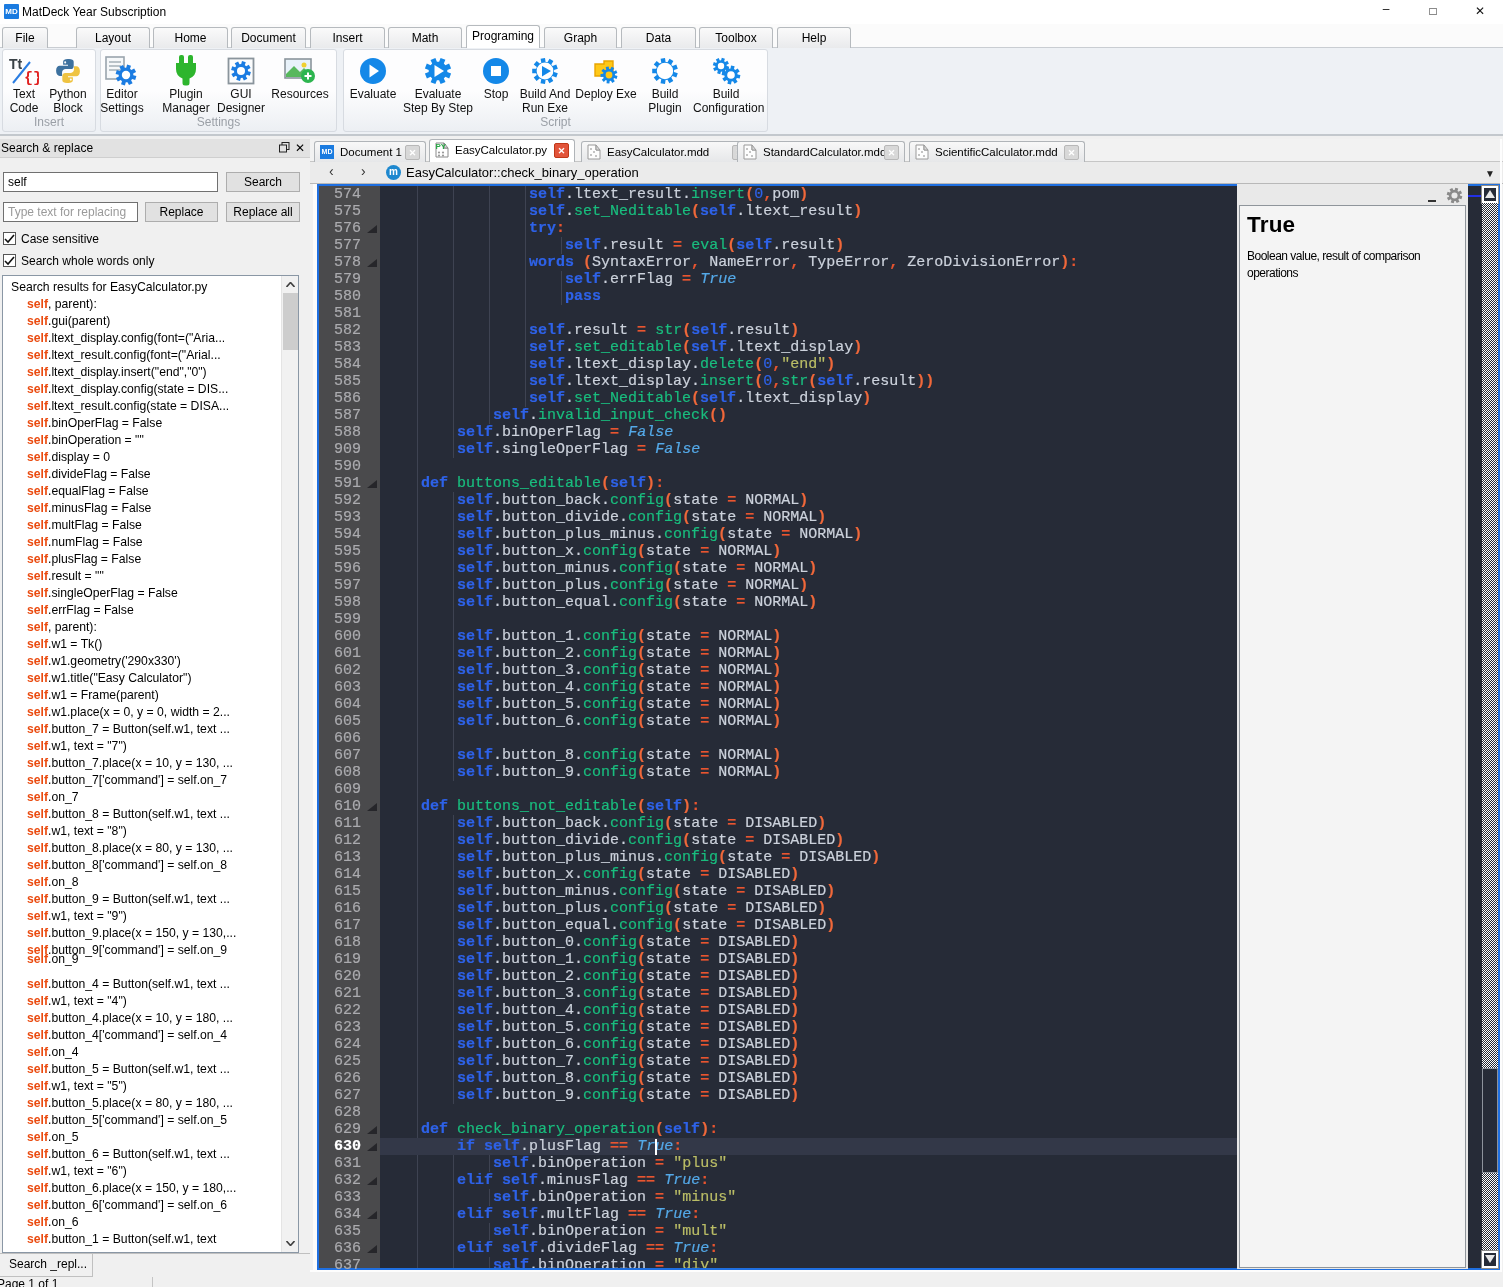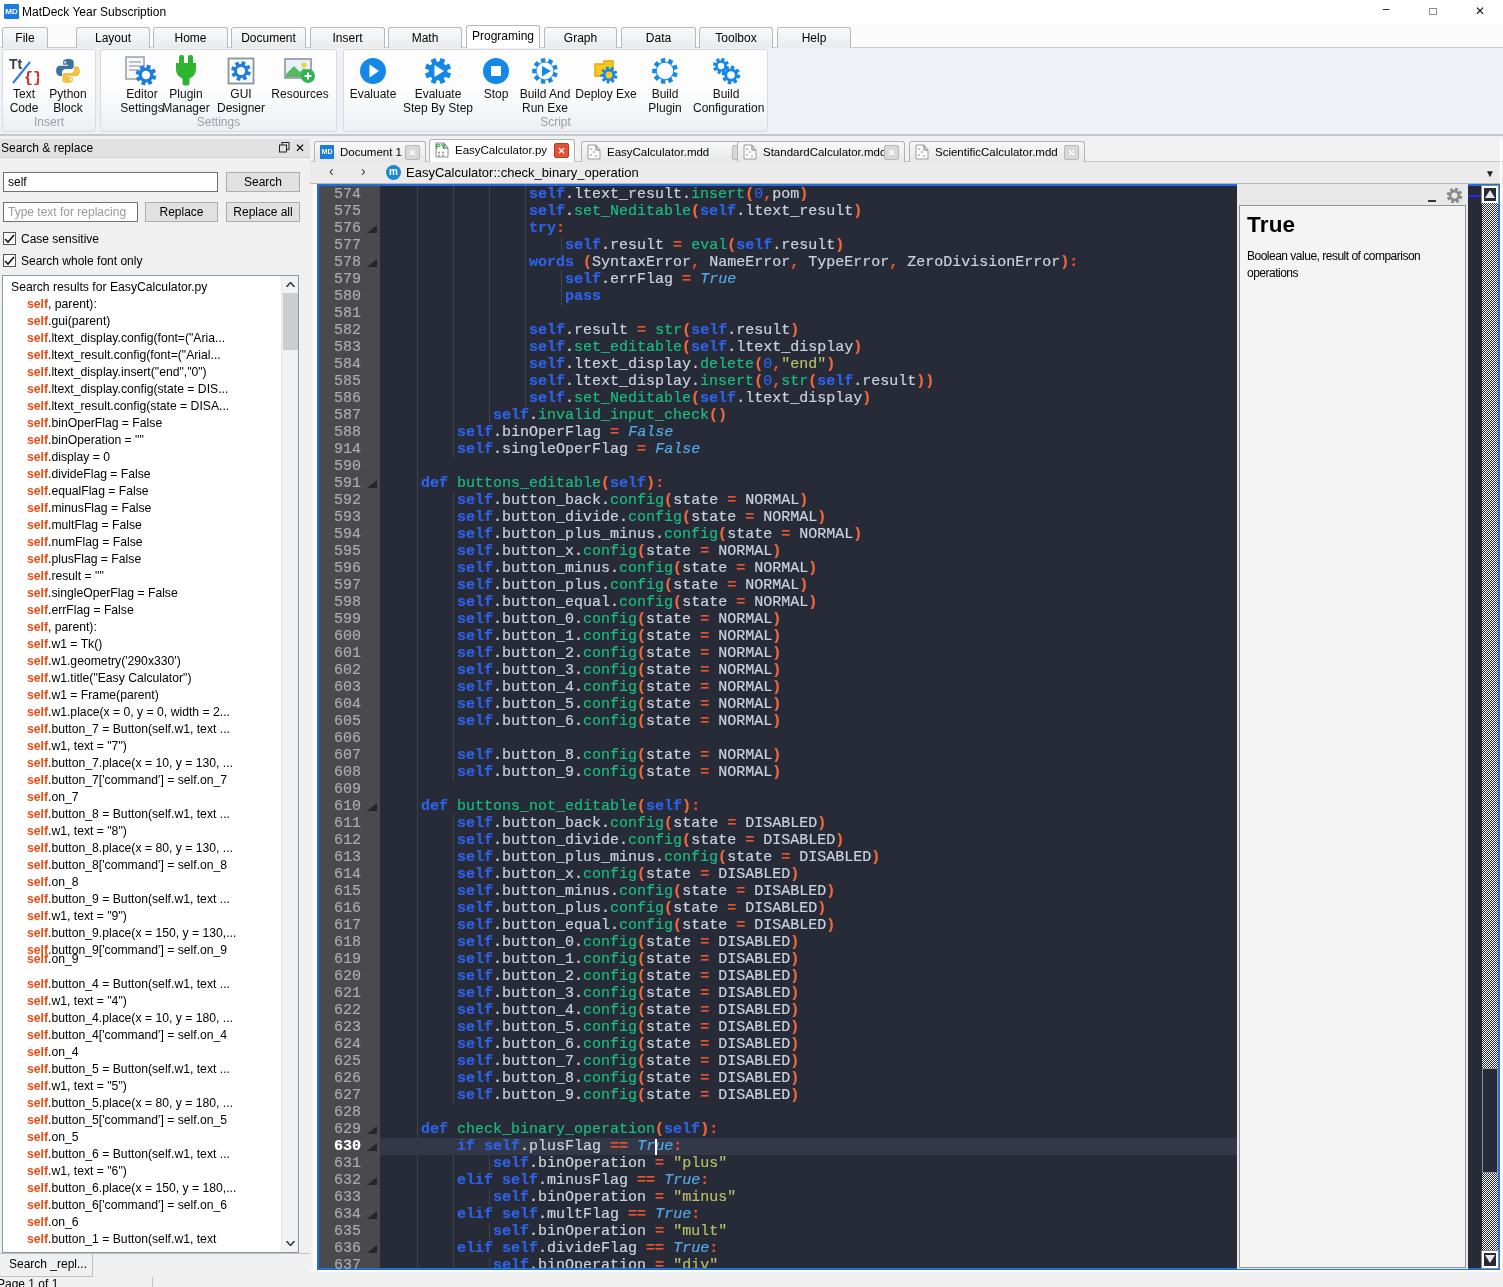--- a/index.html
+++ b/index.html
@@ -136,21 +136,21 @@
       <div class="ritem" style="left:44px;width:48px">
         <div class="rico">
           <svg width="26" height="26" viewBox="0 0 48 48">
             <path fill="#3d719f" d="M23.5 2c-5 0-8.5 1.7-8.5 5v5.5h9v2H8.7C5 14.5 2 17.5 2 23.7c0 6.3 3 9.3 6.7 9.3H13v-6c0-4 3.2-6.5 7-6.5h9c3.2 0 5.5-2.3 5.5-5.5V7c0-3.3-3.5-5-8.5-5zm-4.7 4.2a1.9 1.9 0 1 1 0 3.8 1.9 1.9 0 0 1 0-3.8z"></path>
             <path fill="#efc341" d="M24.5 46c5 0 8.5-1.7 8.5-5v-5.5h-9v-2h15.3c3.7 0 6.7-3 6.7-9.2 0-6.3-3-9.3-6.7-9.3H35v6c0 4-3.2 6.5-7 6.5h-9c-3.2 0-5.5 2.3-5.5 5.5V41c0 3.3 3.5 5 8.5 5zm4.7-4.2a1.9 1.9 0 1 1 0-3.8 1.9 1.9 0 0 1 0 3.8z"></path>
           </svg>
         </div>
         <div class="rlab">Python</div>
         <div class="rlab">Block</div>
       </div>
-      <div class="ritem" style="left:116px;width:52px">
+      <div class="ritem" style="left:96px;width:52px">
         <div class="rico">
           <svg width="34" height="30" viewBox="0 0 34 30">
             <rect x="1" y="1" width="18" height="22" fill="#f6f8fa" stroke="#9aa4ad" stroke-width="1.6"></rect>
             <line x1="4" y1="6" x2="16" y2="6" stroke="#aab4bc" stroke-width="1.6"></line>
             <line x1="4" y1="10" x2="16" y2="10" stroke="#aab4bc" stroke-width="1.6"></line>
             <line x1="4" y1="14" x2="16" y2="14" stroke="#aab4bc" stroke-width="1.6"></line>
             <polygon points="28.3,19.2 31.4,20.1 30.2,24.0 27.2,23.0 26.1,24.3 27.6,27.2 24.0,29.1 22.5,26.2 20.8,26.3 19.9,29.4 16.0,28.2 17.0,25.2 15.7,24.1 12.8,25.6 10.9,22.0 13.8,20.5 13.7,18.8 10.6,17.9 11.8,14.0 14.8,15.0 15.9,13.7 14.4,10.8 18.0,8.9 19.5,11.8 21.2,11.7 22.1,8.6 26.0,9.8 25.0,12.8 26.3,13.9 29.2,12.4 31.1,16.0 28.2,17.5" fill="#1b7ce2"></polygon>
             <circle cx="21.0" cy="19.0" r="4.2" fill="#fff"></circle>
           </svg>
         </div>
@@ -285,21 +285,21 @@
         <svg width="11" height="10" viewBox="0 0 11 10">
           <path d="M1 5 L4 8 L10 1" fill="none" stroke="#111" stroke-width="1.6"></path>
         </svg>
       </div>
     <div class="chklab" style="left:21px;top:93px">Case sensitive</div>
     <div class="chk" style="left:3px;top:115px">
         <svg width="11" height="10" viewBox="0 0 11 10">
           <path d="M1 5 L4 8 L10 1" fill="none" stroke="#111" stroke-width="1.6"></path>
         </svg>
       </div>
-    <div class="chklab" style="left:21px;top:115px">Search whole font only</div>
+    <div class="chklab" style="left:21px;top:115px">Search whole words only</div>
     <div id="listbox">
       <div class="lr" style="top:4px;left:8px">Search results for EasyCalculator.py</div>
         <div class="lr" style="top:21px;left:24px"><b class="slf">self</b>, parent):</div>
         <div class="lr" style="top:38px;left:24px"><b class="slf">self</b>.gui(parent)</div>
         <div class="lr" style="top:55px;left:24px"><b class="slf">self</b>.ltext_display.config(font=("Aria...</div>
         <div class="lr" style="top:72px;left:24px"><b class="slf">self</b>.ltext_result.config(font=("Arial...</div>
         <div class="lr" style="top:89px;left:24px"><b class="slf">self</b>.ltext_display.insert("end","0")</div>
         <div class="lr" style="top:106px;left:24px"><b class="slf">self</b>.ltext_display.config(state = DIS...</div>
         <div class="lr" style="top:123px;left:24px"><b class="slf">self</b>.ltext_result.config(state = DISA...</div>
         <div class="lr" style="top:140px;left:24px"><b class="slf">self</b>.binOperFlag = False</div>
@@ -476,21 +476,21 @@
         <div class="gr" style="top:204px">
           <span class="num">586</span>
         </div>
         <div class="gr" style="top:221px">
           <span class="num">587</span>
         </div>
         <div class="gr" style="top:238px">
           <span class="num">588</span>
         </div>
         <div class="gr" style="top:255px">
-          <span class="num">914</span>
+          <span class="num">909</span>
         </div>
         <div class="gr" style="top:272px">
           <span class="num">590</span>
         </div>
         <div class="gr" style="top:289px">
           <span class="num">591</span>
           <span class="fold"></span>
         </div>
         <div class="gr" style="top:306px">
           <span class="num">592</span>
@@ -669,21 +669,20 @@
         <div class="cl" style="top:255px">        <span class="k">self</span><span class="i">.</span><span class="i">singleOperFlag</span> <span class="o">=</span> <span class="b">False</span></div>
         <div class="cl" style="top:272px"></div>
         <div class="cl" style="top:289px">    <span class="k">def</span> <span class="f">buttons_editable</span><span class="p">(</span><span class="k">self</span><span class="p">)</span><span class="o">:</span></div>
         <div class="cl" style="top:306px">        <span class="k">self</span><span class="i">.</span><span class="i">button_back</span><span class="i">.</span><span class="f">config</span><span class="p">(</span><span class="i">state</span> <span class="o">=</span> <span class="i">NORMAL</span><span class="p">)</span></div>
         <div class="cl" style="top:323px">        <span class="k">self</span><span class="i">.</span><span class="i">button_divide</span><span class="i">.</span><span class="f">config</span><span class="p">(</span><span class="i">state</span> <span class="o">=</span> <span class="i">NORMAL</span><span class="p">)</span></div>
         <div class="cl" style="top:340px">        <span class="k">self</span><span class="i">.</span><span class="i">button_plus_minus</span><span class="i">.</span><span class="f">config</span><span class="p">(</span><span class="i">state</span> <span class="o">=</span> <span class="i">NORMAL</span><span class="p">)</span></div>
         <div class="cl" style="top:357px">        <span class="k">self</span><span class="i">.</span><span class="i">button_x</span><span class="i">.</span><span class="f">config</span><span class="p">(</span><span class="i">state</span> <span class="o">=</span> <span class="i">NORMAL</span><span class="p">)</span></div>
         <div class="cl" style="top:374px">        <span class="k">self</span><span class="i">.</span><span class="i">button_minus</span><span class="i">.</span><span class="f">config</span><span class="p">(</span><span class="i">state</span> <span class="o">=</span> <span class="i">NORMAL</span><span class="p">)</span></div>
         <div class="cl" style="top:391px">        <span class="k">self</span><span class="i">.</span><span class="i">button_plus</span><span class="i">.</span><span class="f">config</span><span class="p">(</span><span class="i">state</span> <span class="o">=</span> <span class="i">NORMAL</span><span class="p">)</span></div>
         <div class="cl" style="top:408px">        <span class="k">self</span><span class="i">.</span><span class="i">button_equal</span><span class="i">.</span><span class="f">config</span><span class="p">(</span><span class="i">state</span> <span class="o">=</span> <span class="i">NORMAL</span><span class="p">)</span></div>
-        <div class="cl" style="top:425px">        <span class="k">self</span><span class="i">.</span><span class="i">button_0</span><span class="i">.</span><span class="f">config</span><span class="p">(</span><span class="i">state</span> <span class="o">=</span> <span class="i">NORMAL</span><span class="p">)</span></div>
         <div class="cl" style="top:442px">        <span class="k">self</span><span class="i">.</span><span class="i">button_1</span><span class="i">.</span><span class="f">config</span><span class="p">(</span><span class="i">state</span> <span class="o">=</span> <span class="i">NORMAL</span><span class="p">)</span></div>
         <div class="cl" style="top:459px">        <span class="k">self</span><span class="i">.</span><span class="i">button_2</span><span class="i">.</span><span class="f">config</span><span class="p">(</span><span class="i">state</span> <span class="o">=</span> <span class="i">NORMAL</span><span class="p">)</span></div>
         <div class="cl" style="top:476px">        <span class="k">self</span><span class="i">.</span><span class="i">button_3</span><span class="i">.</span><span class="f">config</span><span class="p">(</span><span class="i">state</span> <span class="o">=</span> <span class="i">NORMAL</span><span class="p">)</span></div>
         <div class="cl" style="top:493px">        <span class="k">self</span><span class="i">.</span><span class="i">button_4</span><span class="i">.</span><span class="f">config</span><span class="p">(</span><span class="i">state</span> <span class="o">=</span> <span class="i">NORMAL</span><span class="p">)</span></div>
         <div class="cl" style="top:510px">        <span class="k">self</span><span class="i">.</span><span class="i">button_5</span><span class="i">.</span><span class="f">config</span><span class="p">(</span><span class="i">state</span> <span class="o">=</span> <span class="i">NORMAL</span><span class="p">)</span></div>
         <div class="cl" style="top:527px">        <span class="k">self</span><span class="i">.</span><span class="i">button_6</span><span class="i">.</span><span class="f">config</span><span class="p">(</span><span class="i">state</span> <span class="o">=</span> <span class="i">NORMAL</span><span class="p">)</span></div>
         <div class="cl" style="top:561px">        <span class="k">self</span><span class="i">.</span><span class="i">button_8</span><span class="i">.</span><span class="f">config</span><span class="p">(</span><span class="i">state</span> <span class="o">=</span> <span class="i">NORMAL</span><span class="p">)</span></div>
         <div class="cl" style="top:578px">        <span class="k">self</span><span class="i">.</span><span class="i">button_9</span><span class="i">.</span><span class="f">config</span><span class="p">(</span><span class="i">state</span> <span class="o">=</span> <span class="i">NORMAL</span><span class="p">)</span></div>
         <div class="cl" style="top:595px"></div>
         <div class="cl" style="top:612px">    <span class="k">def</span> <span class="f">buttons_not_editable</span><span class="p">(</span><span class="k">self</span><span class="p">)</span><span class="o">:</span></div>

